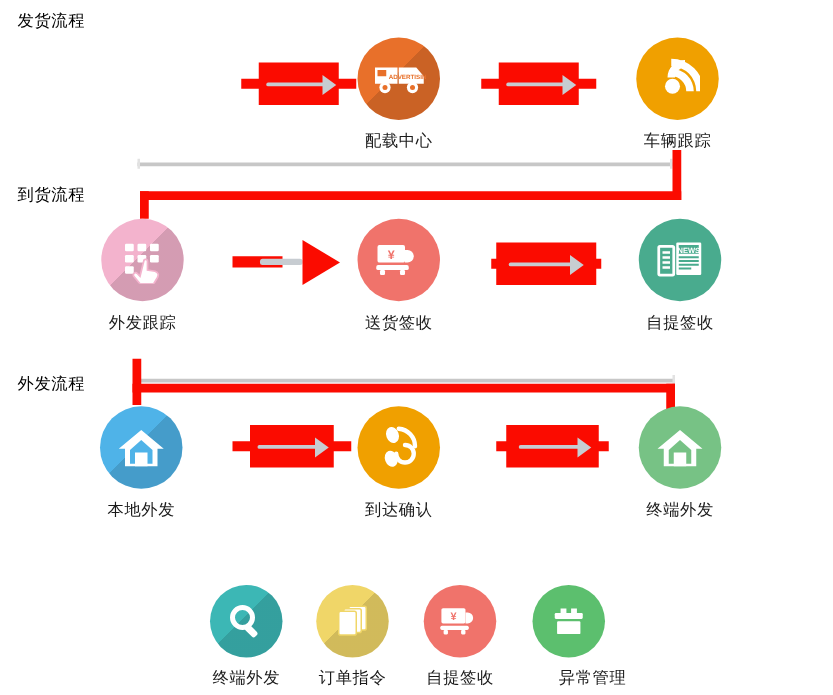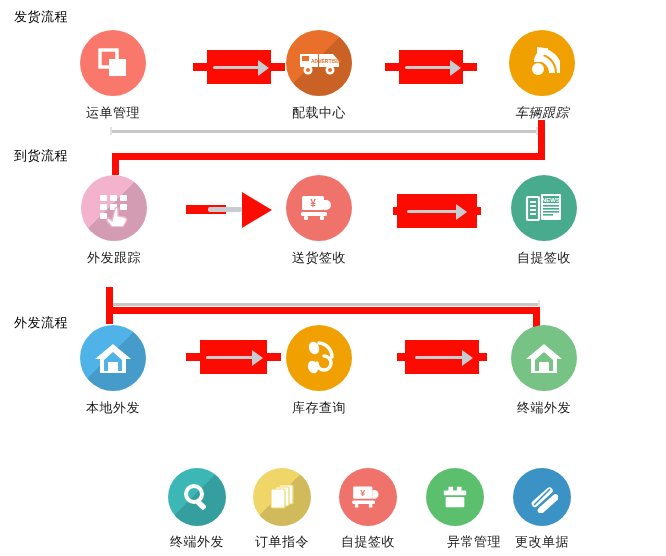--- a/index.html
+++ b/index.html
@@ -77,33 +77,22 @@
   .tool .circle{width:58px;height:58px;}
   .tool .node-label{margin-top:7px;font-size:13px;}
 </style>
 </head>
 <body>
 
 <div class="stage">
 
   <div class="sec-label" style="left:14px;top:8px;">发货流程</div>
   <div class="sec-label" style="left:14px;top:147px;">到货流程</div>
-  <div class="sec-label" style="left:14px;top:314px;">外发流程</div>
-
-  <div class="node" style="left:65px;top:30px;">
-    <div class="circle" style="background:#f9776b;">
-      <div class="glyph">
-        <svg width="34" height="34" viewBox="0 0 34 34">
-          <rect x="4" y="4" width="17" height="17" fill="none" stroke="#fff" stroke-width="3.4"></rect>
-          <rect x="13" y="13" width="17" height="17" fill="#fff"></rect>
-        </svg>
-      </div>
-    </div>
-    <div class="node-label">运单管理</div>
-  </div>
+  <div class="sec-label" style="left:14px;top:298px;">外发流程</div>
+
 
   <div class="arrow" style="left:193px;top:50px;width:92px;">
     <div class="tailL"></div>
       <div class="blk"></div>
       <div class="tailR"></div>
     <div class="shaft"></div>
       <div class="head" style="right:16px;"></div>
   </div>
 
   <div class="node" style="left:271px;top:30px;">
@@ -126,21 +115,21 @@
   </div>
 
   <div class="arrow" style="left:385px;top:50px;width:92px;">
     <div class="tailL"></div>
       <div class="blk"></div>
       <div class="tailR"></div>
     <div class="shaft"></div>
       <div class="head" style="right:16px;"></div>
   </div>
 
-  <div class="node" style="left:494px;top:30px;font-style:italic;">
+  <div class="node" style="left:494px;top:30px;">
     <div class="circle" style="background:#f0a000;">
       <div class="glyph">
         <svg width="36" height="36" viewBox="0 0 36 36">
           <circle cx="14" cy="24" r="6" fill="#fff"></circle>
           <path d="M10 17 a14 14 0 0 1 14 -14 v6 a8 8 0 0 0 -8 8 z" fill="#fff"></path>
           <path d="M21 26 a14 14 0 0 0 -0 -0" fill="none"></path>
           <path d="M24 3 a21 21 0 0 1 0 0" fill="none"></path>
           <path d="M13 10 A18 18 0 0 1 31 28 h-6 A12 12 0 0 0 13 16 z" fill="#fff"></path>
           <path d="M13 2 A26 26 0 0 1 39 28 h-6 A20 20 0 0 0 13 8 z" fill="#fff"></path>
         </svg>
@@ -267,21 +256,21 @@
     <div class="circle" style="background:#f0a000;">
       <div class="glyph">
         <svg width="34" height="38" viewBox="0 0 34 38">
           <path d="M17 4 a14 14 0 0 1 13 14" fill="none" stroke="#fff" stroke-width="3.5" stroke-linecap="round"></path>
           <path d="M22 17 a7 7 0 1 1 -7 7" fill="none" stroke="#fff" stroke-width="3.5" stroke-linecap="round"></path>
           <ellipse cx="12" cy="9" rx="5" ry="6.5" fill="#fff" transform="rotate(-20 12 9)"></ellipse>
           <ellipse cx="11" cy="28" rx="5" ry="6.5" fill="#fff" transform="rotate(-20 11 28)"></ellipse>
         </svg>
       </div>
     </div>
-    <div class="node-label">库存查询</div>
+    <div class="node-label">到达确认</div>
   </div>
 
   <div class="arrow" style="left:397px;top:340px;width:90px;">
     <div class="tailL" style="width:10px;"></div>
       <div class="blk" style="left:8px;right:8px;"></div>
     <div class="tailR" style="width:10px;"></div>
     <div class="shaft" style="left:18px;right:20px;"></div>
     <div class="head" style="right:14px;"></div>
   </div>
 
@@ -349,27 +338,14 @@
           <path d="M9 4 h5 v6 h-5 z" fill="#fff"></path>
             <path d="M18 4 h5 v6 h-5 z" fill="#fff"></path>
           <rect x="4" y="8" width="24" height="5" rx="1" fill="#fff"></rect>
           <rect x="6" y="15" width="20" height="11" rx="1" fill="#fff"></rect>
         </svg>
       </div>
     </div>
     <div class="node-label">异常管理</div>
   </div>
 
-  <div class="tool" style="left:496px;top:468px;">
-    <div class="circle" style="background:#3b92c4;">
-      <div class="glyph">
-        <svg width="32" height="32" viewBox="0 0 32 32">
-          <rect x="3" y="13" width="26" height="6.5" rx="3.2" fill="#fff" transform="rotate(-42 16 16)"></rect>
-          <rect x="3" y="13" width="26" height="6.5" rx="3.2" fill="#fff" transform="rotate(-42 16 16) translate(0,9)"></rect>
-          <rect x="13" y="3" width="6" height="26" rx="3" fill="#3b92c4" transform="rotate(-42 16 16)" opacity="0.0"></rect>
-          <path d="M8 24 L24 8" stroke="#3b92c4" stroke-width="1.6"></path>
-        </svg>
-      </div>
-    </div>
-    <div class="node-label">更改单据</div>
-  </div>
 
 </div>
 
 </body></html>

